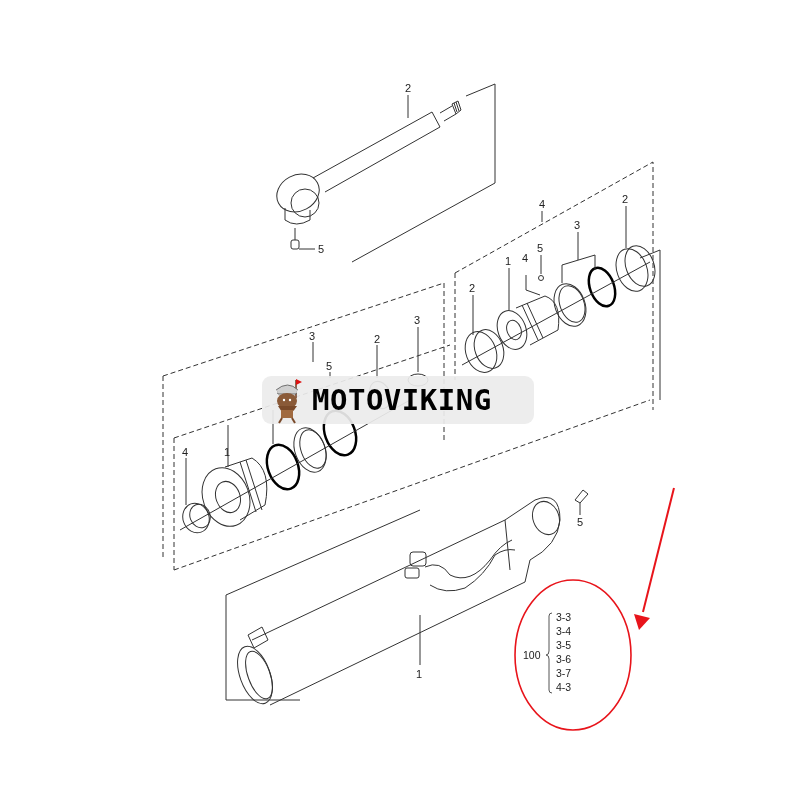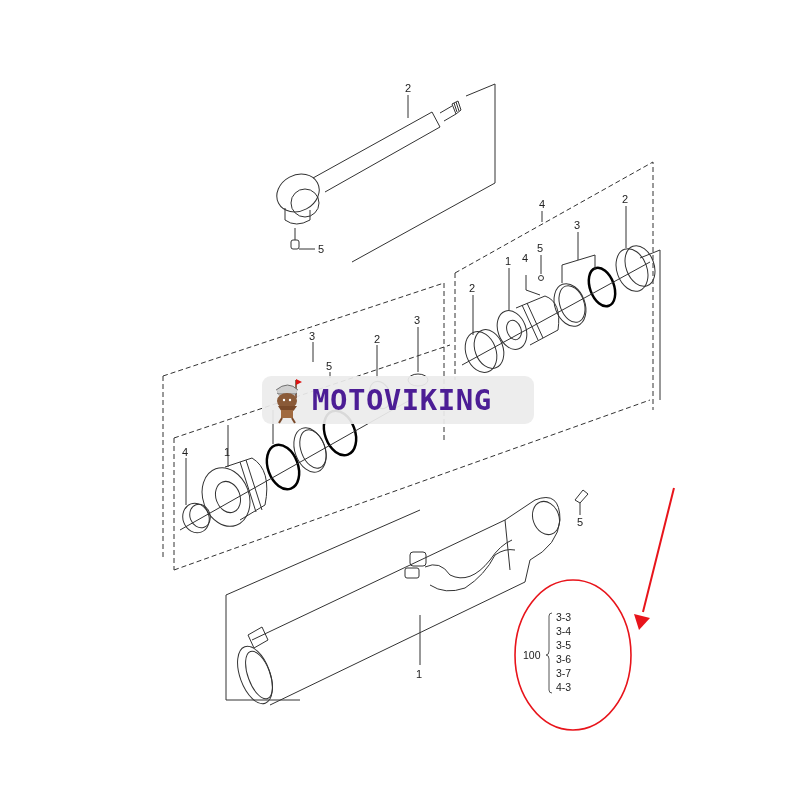--- a/index.html
+++ b/index.html
@@ -6,21 +6,21 @@
   body { width: 800px; height: 800px; position: relative; overflow: hidden;
          font-family: "Liberation Sans", sans-serif; }
   #diagram { position: absolute; left: 0; top: 0; width: 800px; height: 800px; }
   .lbl { font-family: "Liberation Sans", sans-serif; font-size: 11px; fill: #222; }
   .kit { font-family: "Liberation Sans", sans-serif; font-size: 10.5px; fill: #222; }
   #watermark { position: absolute; left: 262px; top: 376px; width: 272px; height: 48px;
                background: rgba(236,236,236,0.92); border-radius: 9px;
                display: flex; align-items: center; }
   #wm-logo { width: 44px; height: 48px; margin-left: 4px; }
   #wm-text { font-family: "DejaVu Sans Mono", monospace; font-weight: bold; font-size: 29px;
-             color: #4c1d95; letter-spacing: 0.5px; margin-left: 2px; }
+             color: #000000; letter-spacing: 0.5px; margin-left: 2px; }
 </style>
 </head>
 <body>
 
 <svg id="diagram" viewBox="0 0 800 800" xmlns="http://www.w3.org/2000/svg">
   <g fill="none" stroke="#333" stroke-width="1">
 
     <g>
       <polyline points="466,96 495,84 495,183 352,262"></polyline>
     </g>

